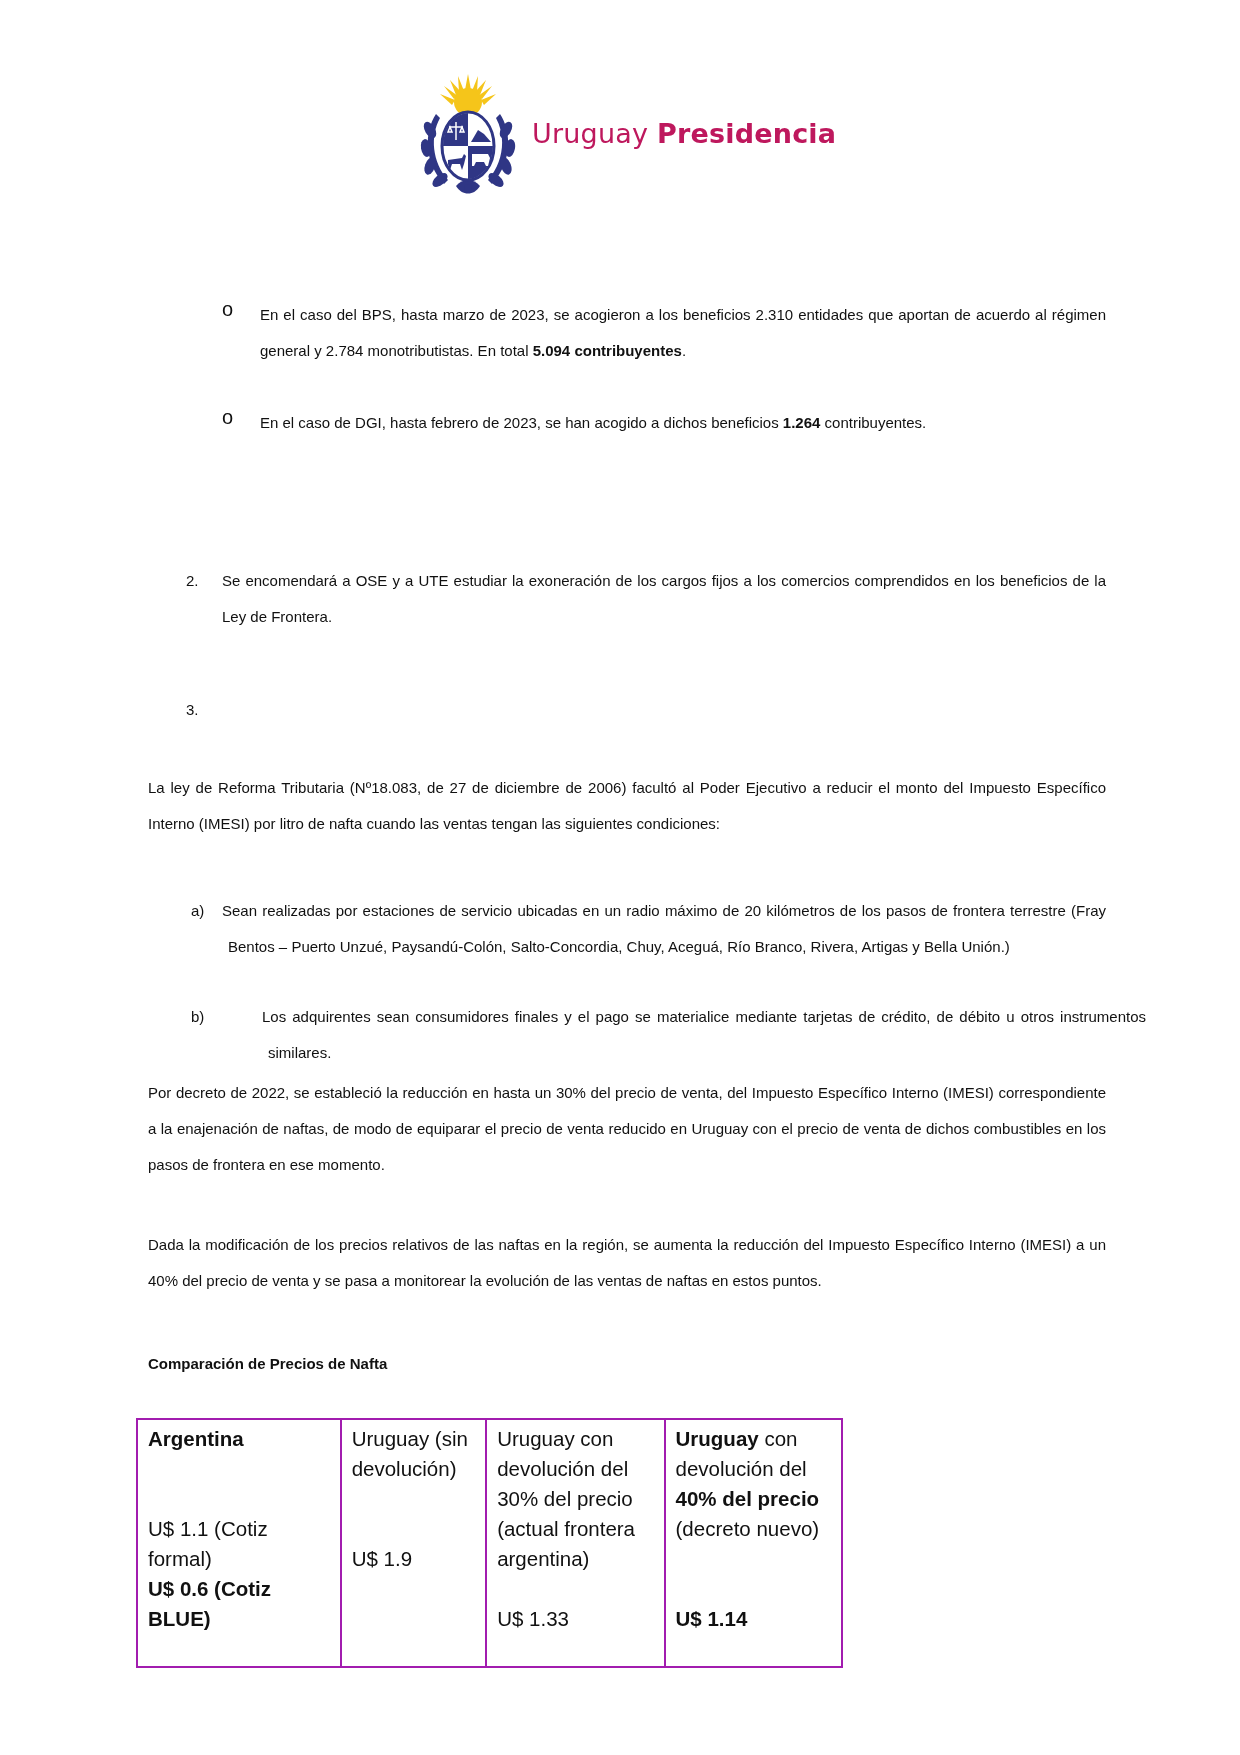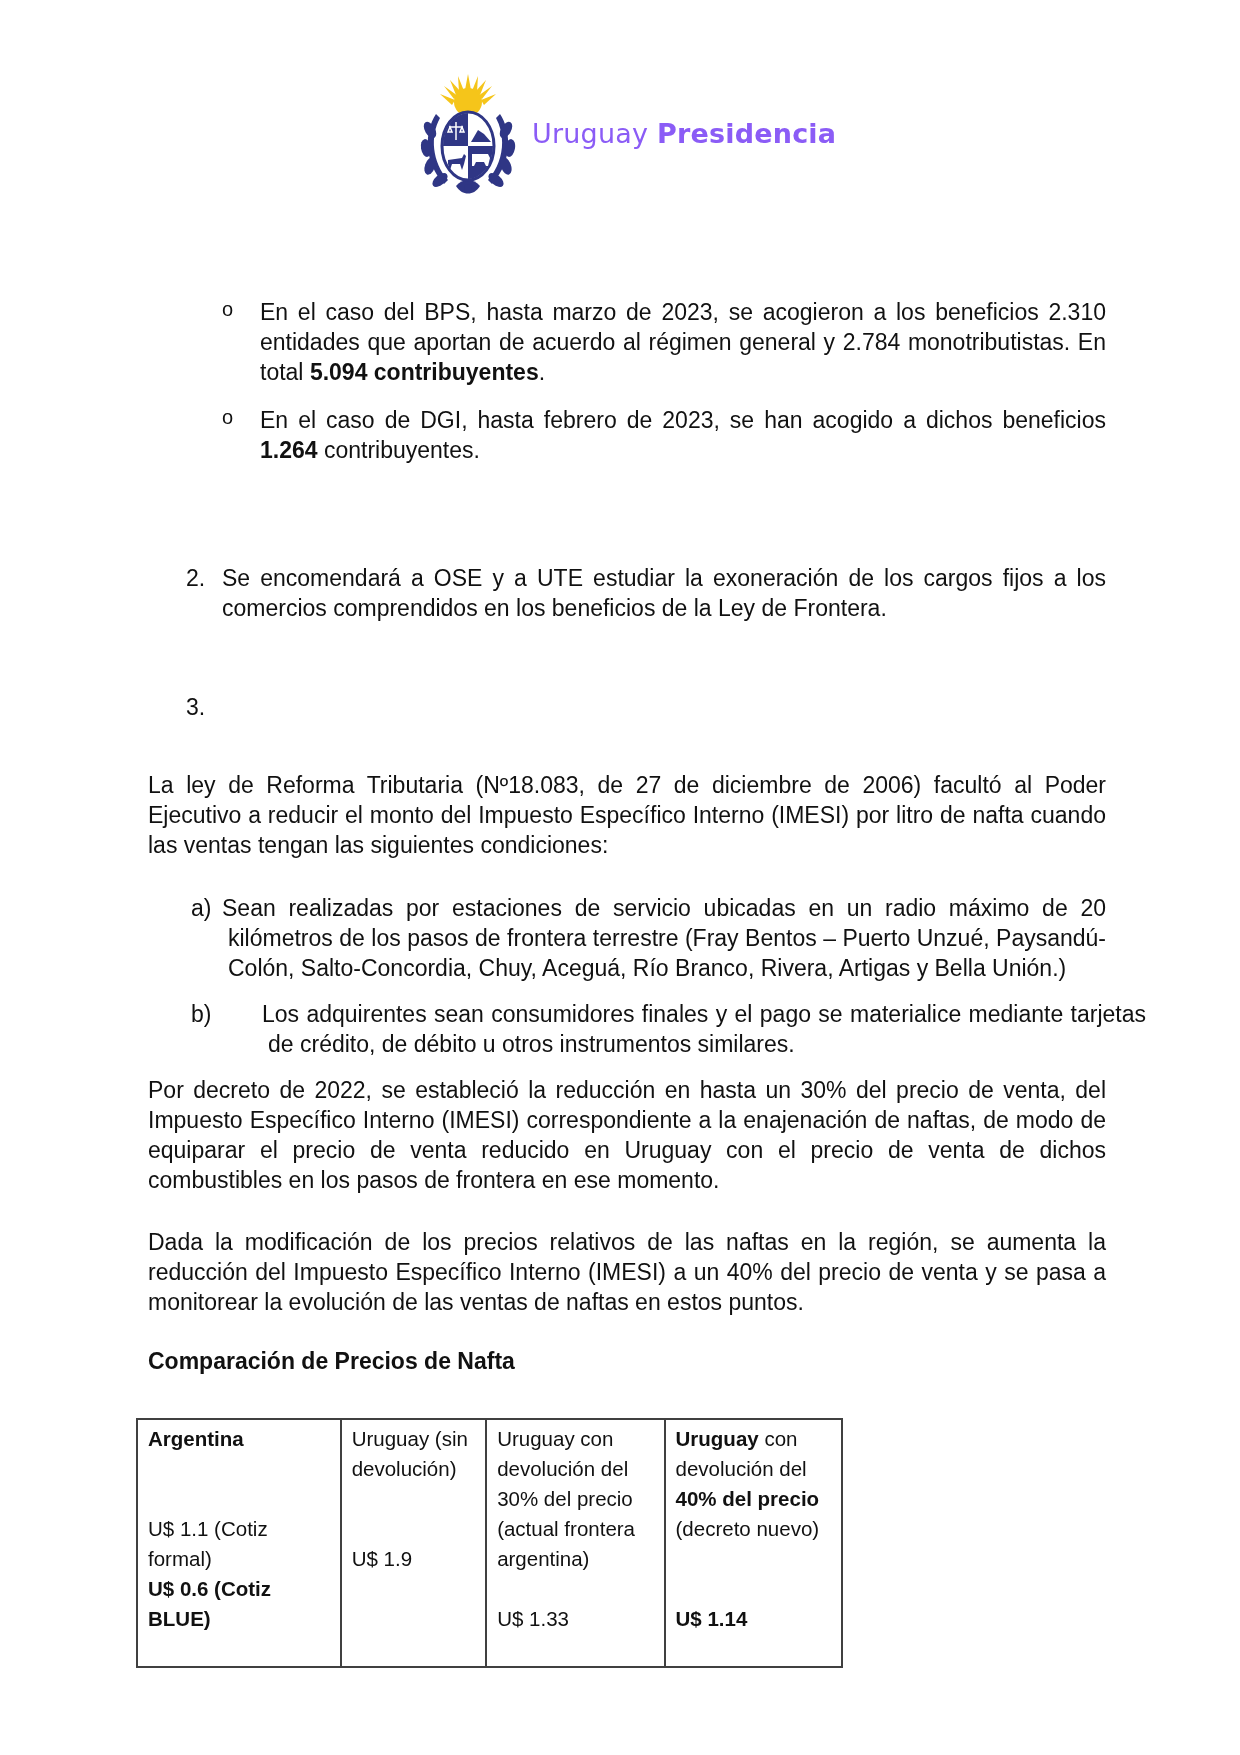--- a/index.html
+++ b/index.html
@@ -2,29 +2,29 @@
 <html><head>
 <meta charset="utf-8">
 <style>
   html, body { margin: 0; padding: 0; background: #ffffff; }
   body { width: 1240px; height: 1755px; position: relative; overflow: hidden;
          font-family: "Liberation Sans Narrow", "Liberation Sans", sans-serif; color: #111; }
   .page { position: absolute; left: 0; top: 0; width: 1240px; height: 1755px; }
   .logo { position: absolute; left: 418px; top: 72px; width: 420px; height: 130px; }
   .logo svg.emblem { position: absolute; left: 0; top: 0; width: 100px; height: 130px; }
   .logo .brand { position: absolute; left: 114px; top: 46px; font-family: "DejaVu Sans", sans-serif;
-         font-size: 27px; color: #8b5cf6; white-space: nowrap; letter-spacing: 0.2px; }
+         font-size: 27px; color: #be185d; white-space: nowrap; letter-spacing: 0.2px; }
   .logo .brand b { font-weight: bold; }
-  .txt { position: absolute; font-size: 23px; line-height: 30px; text-align: justify;
+  .txt { position: absolute; font-size: 15px; line-height: 36px; text-align: justify;
          transform-origin: left top; }
   .bul { position: absolute; font-size: 20px; }
   .just { text-align: justify; text-align-last: left; }
   table.cmp { position: absolute; left: 136px; top: 1418px; width: 707px; height: 250px;
          border-collapse: collapse; font-size: 20.5px; line-height: 30px; }
-  table.cmp td { border: 2px solid #404040; vertical-align: top; padding: 4px 10px 2px 10px; }
+  table.cmp td { border: 2px solid #a21caf; vertical-align: top; padding: 4px 10px 2px 10px; }
   .b { font-weight: bold; }
 </style>
 </head>
 <body>
 
 <div class="page">
 
   <div class="logo">
     <svg class="emblem" viewBox="0 0 100 130">
 

